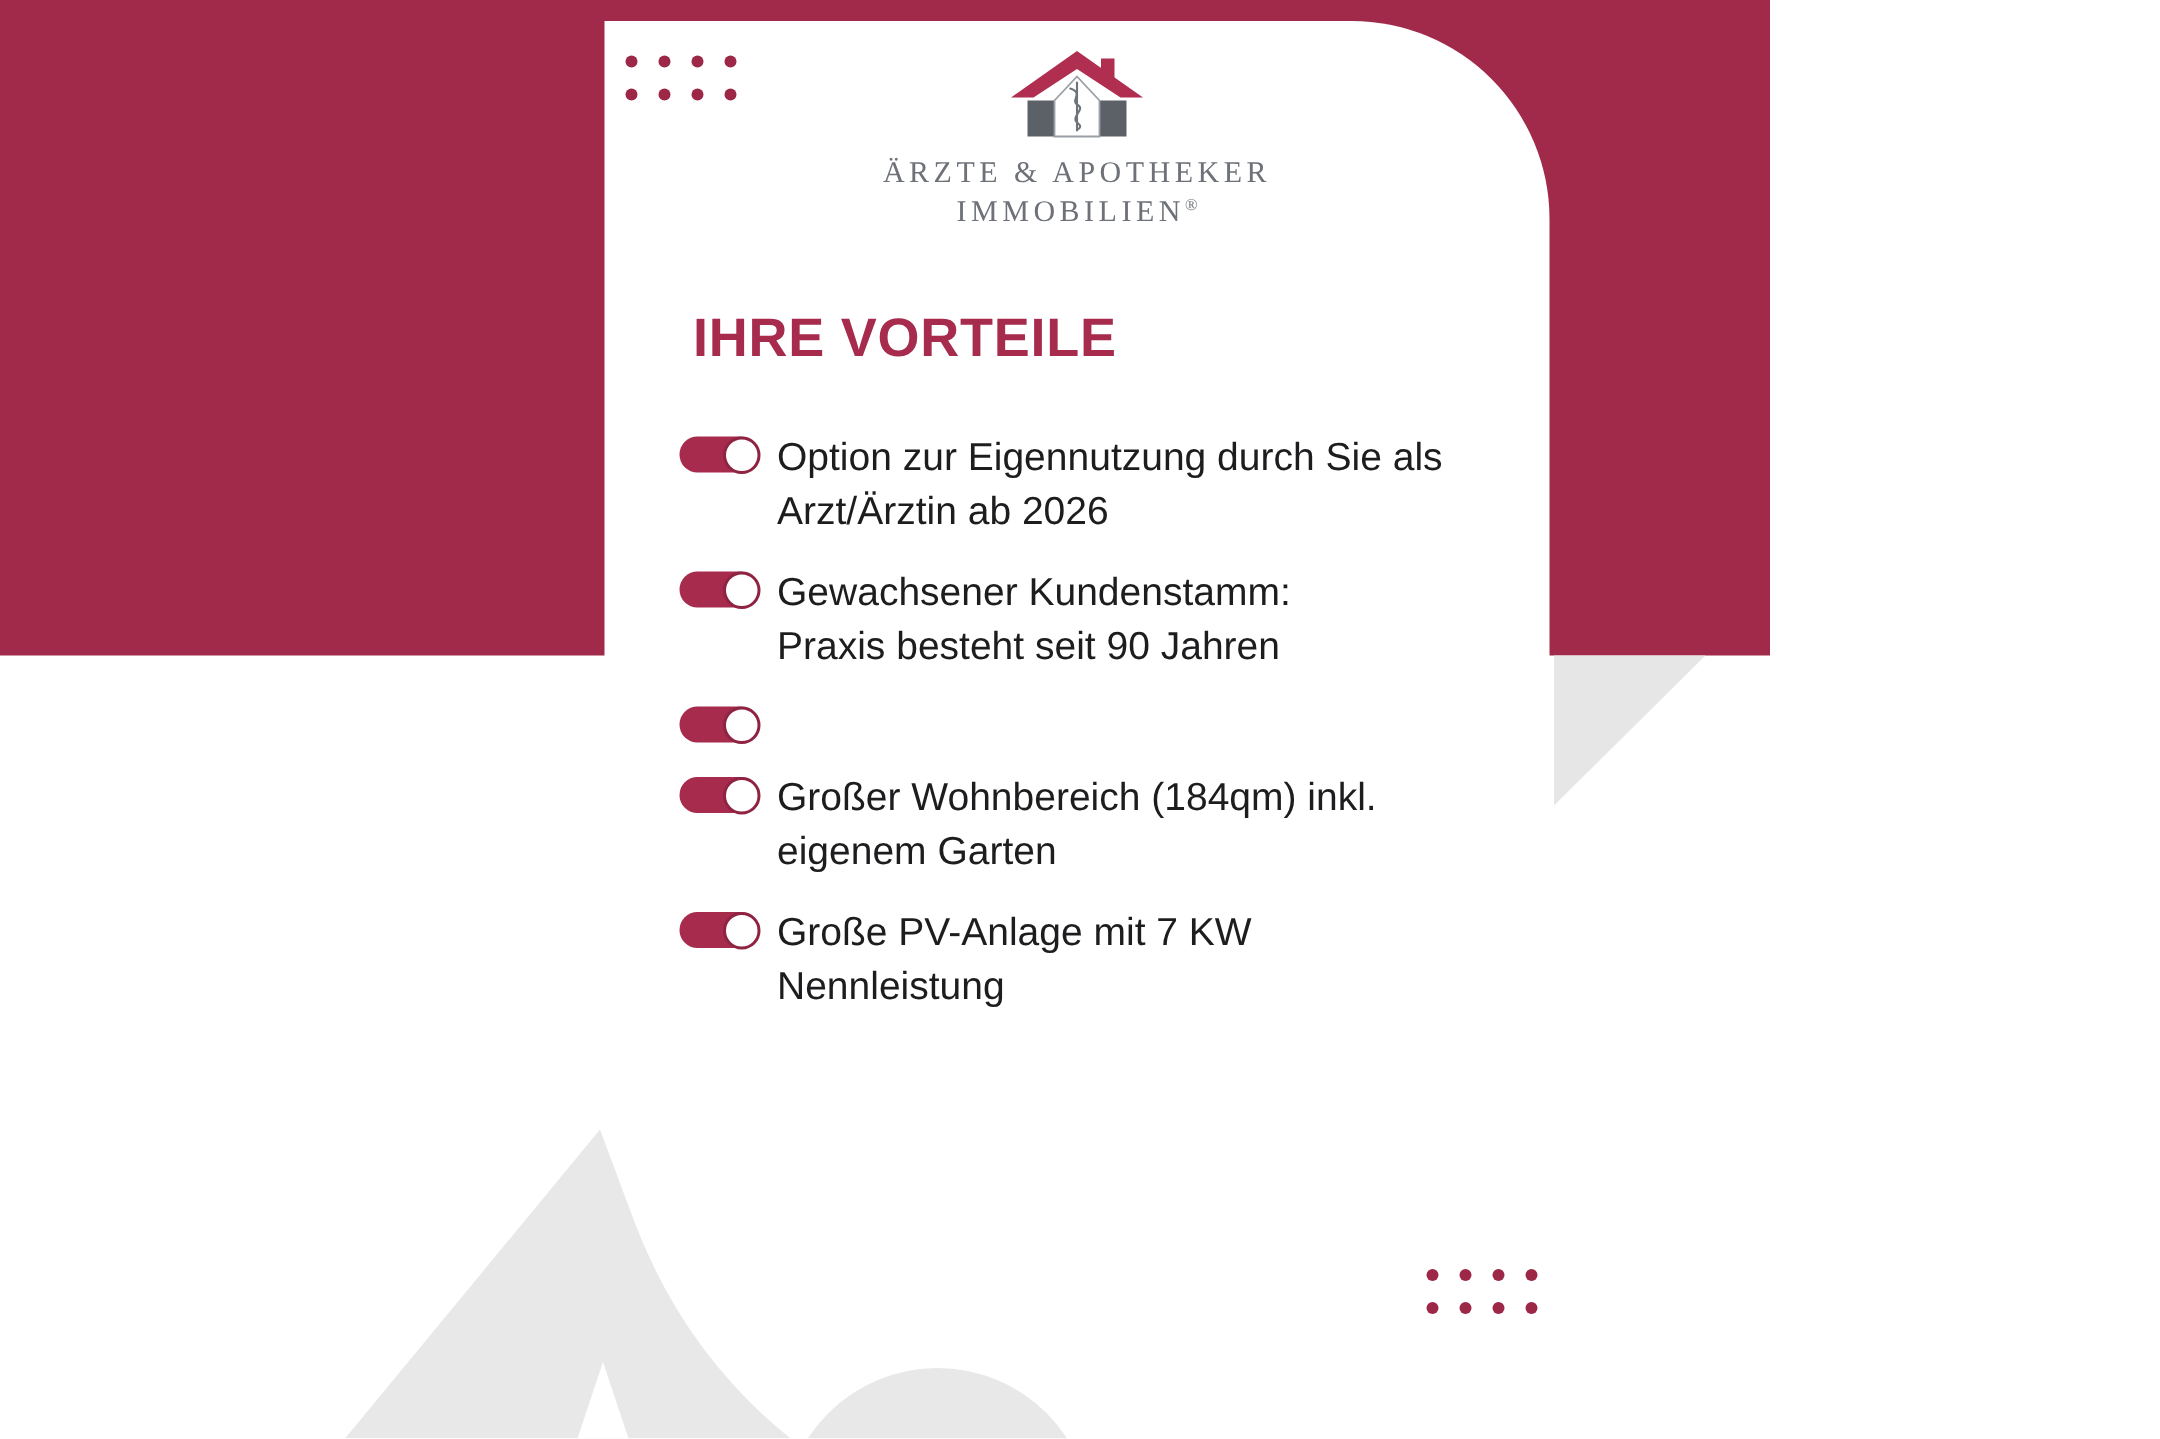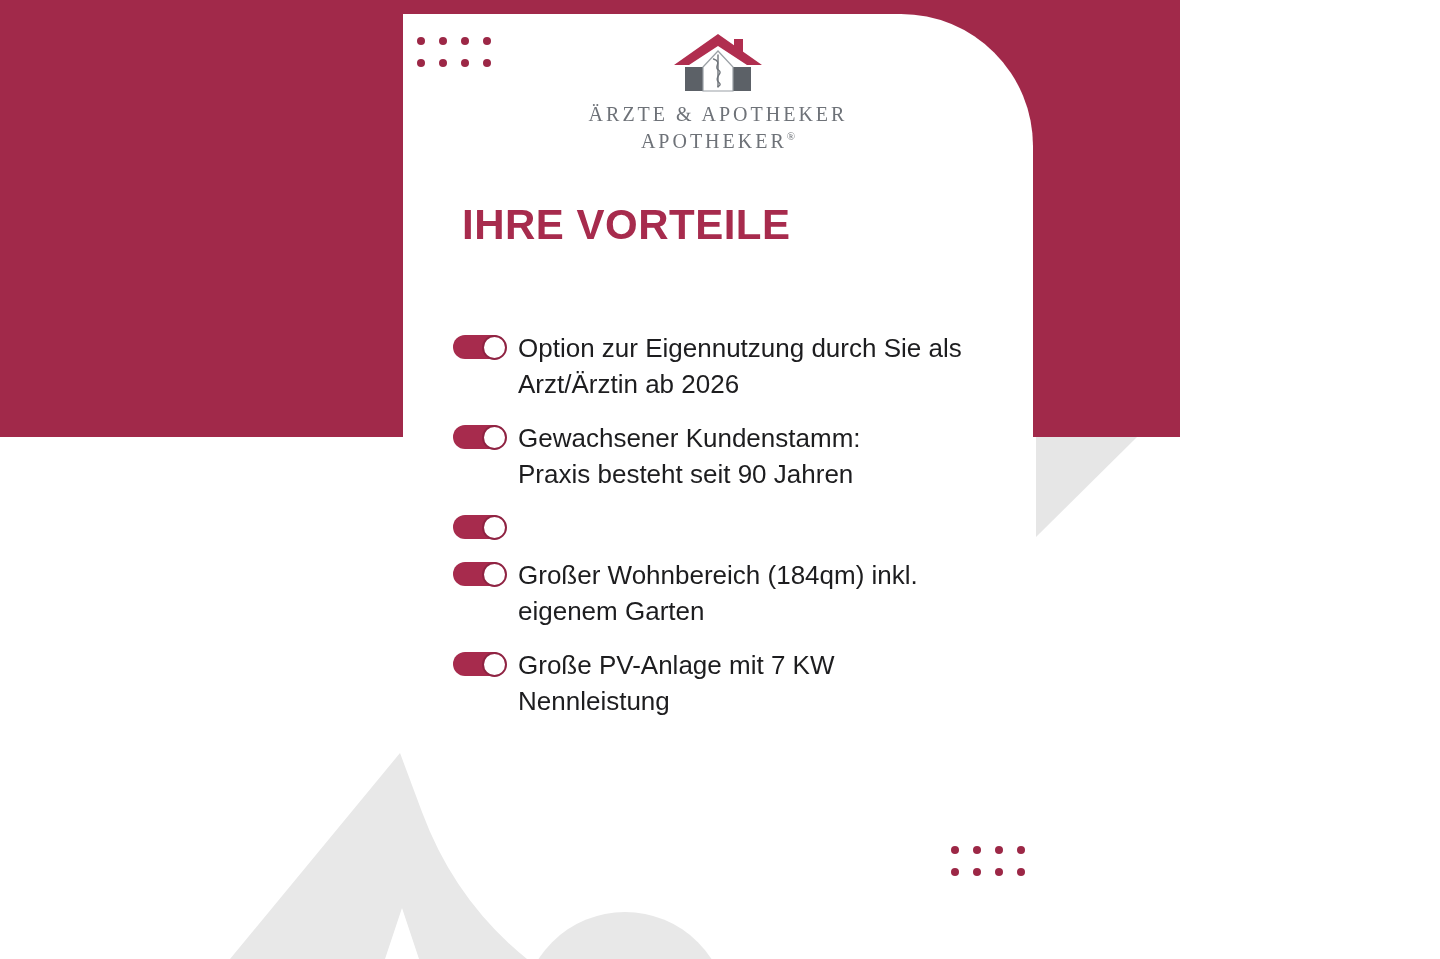--- a/index.html
+++ b/index.html
@@ -25,26 +25,26 @@
 
   
   .logo{position:absolute;left:403px;top:34px;width:630px;text-align:center;}
   .logo svg{display:inline-block;}
   .logo-text{margin-top:3px;font-family:"Liberation Serif",serif;color:#6e7278;
              font-size:20px;line-height:22px;letter-spacing:3px;}
   .logo-text sup{font-size:11px;letter-spacing:0;}
 
   
   .page-title{position:absolute;left:462px;top:202px;margin:0;
-              font-size:42px;line-height:46px;font-weight:700;letter-spacing:0.5px;
+              font-size:36px;line-height:46px;font-weight:700;letter-spacing:0.5px;
               color:#a72b4d;}
 
   
   .benefits{position:absolute;left:453px;top:286px;width:560px;
-            display:flex;flex-direction:column;gap:18px;margin-top:44px;}
+            display:flex;flex-direction:column;gap:18px;}
   .benefit{display:flex;align-items:flex-start;gap:13px;}
   .benefit-text{margin:0;font-size:26px;line-height:36px;color:#1d1d1f;
                 white-space:pre-line;}
 
   
   .toggle{position:relative;flex:0 0 auto;width:52px;height:24px;margin-top:5px;
           background:#a72b4d;border-radius:12px;}
   .knob{position:absolute;right:-2px;top:0px;width:21px;height:21px;background:#ffffff;
         border:2px solid #8f2342;border-radius:50%;}
 </style>
@@ -92,21 +92,21 @@
       <rect x="11" y="33" width="21" height="24" fill="#5c6167"></rect>
       <rect x="56" y="33" width="21" height="24" fill="#5c6167"></rect>
       <polygon points="29,33 44,17 59,33 59,57 29,57" fill="#ffffff" stroke="#9aa0a5" stroke-width="1.2"></polygon>
       <g stroke="#6f747a" fill="none" stroke-width="1.4" stroke-linecap="round">
         <line x1="44" y1="21" x2="44" y2="53"></line>
         <path d="M 39.5,25 C 49,28 39,33 44.5,36 C 50,39 39,44 44.5,48 C 47,50 46.5,51.5 44,52.5"></path>
       </g>
     </svg>
     <div class="logo-text">
       <div>ÄRZTE &amp; APOTHEKER</div>
-      <div><span>APOTHEKER</span><sup>®</sup></div>
+      <div><span>IMMOBILIEN</span><sup>®</sup></div>
     </div>
   </div>
 
   <h1 class="page-title">IHRE VORTEILE</h1>
 
   <div class="benefits">
 
     <div class="benefit">
       <span class="toggle">
           <span class="knob"></span>

